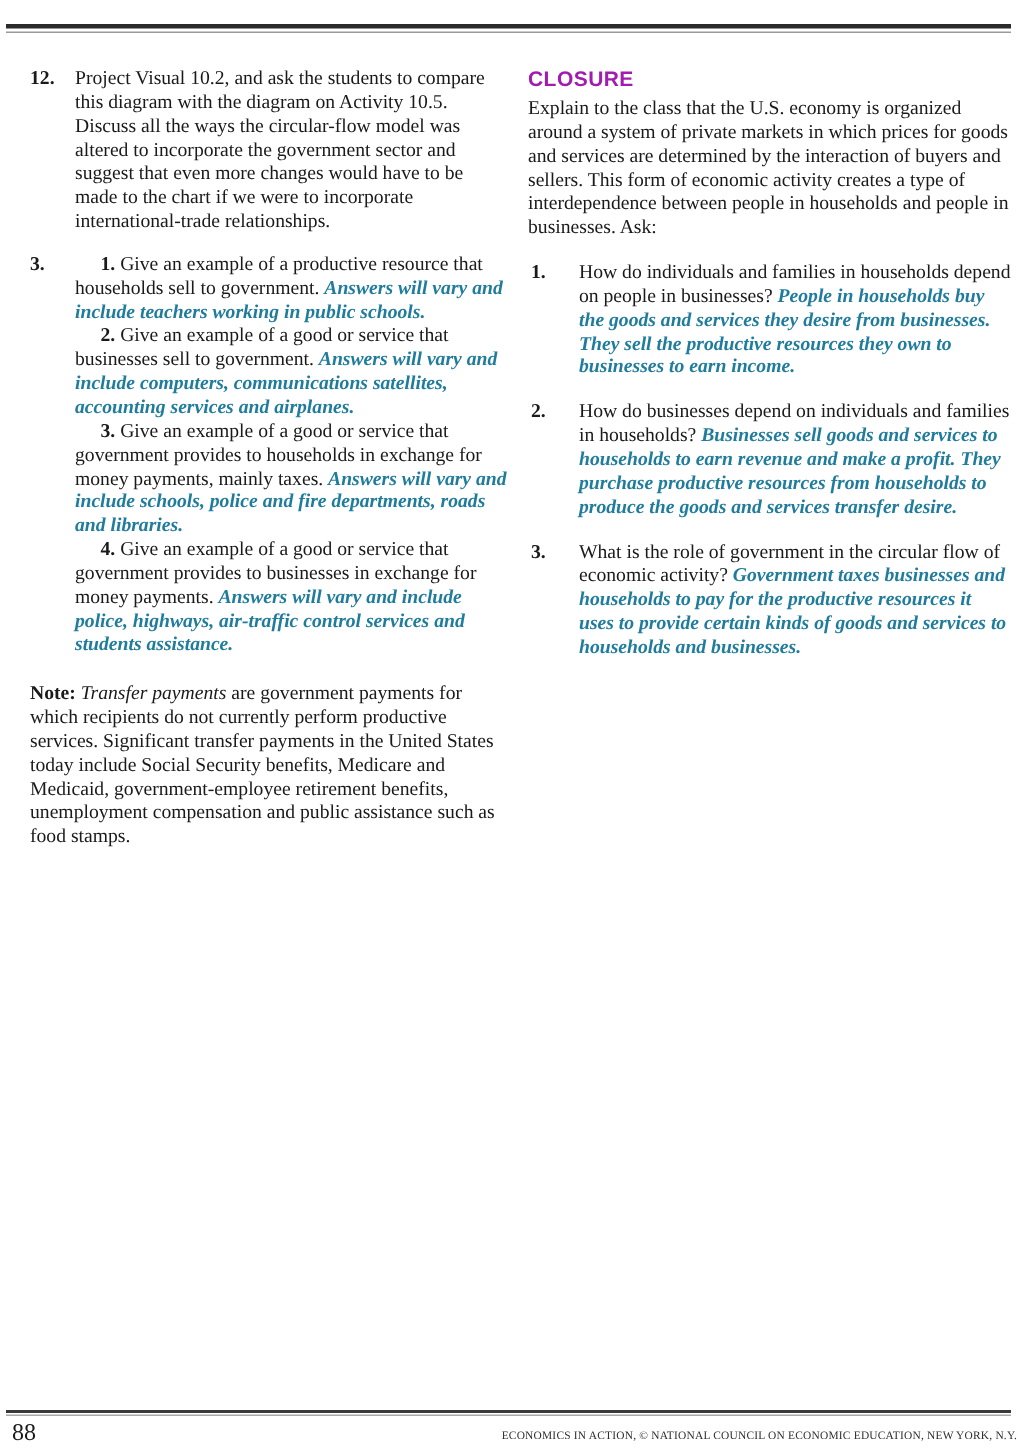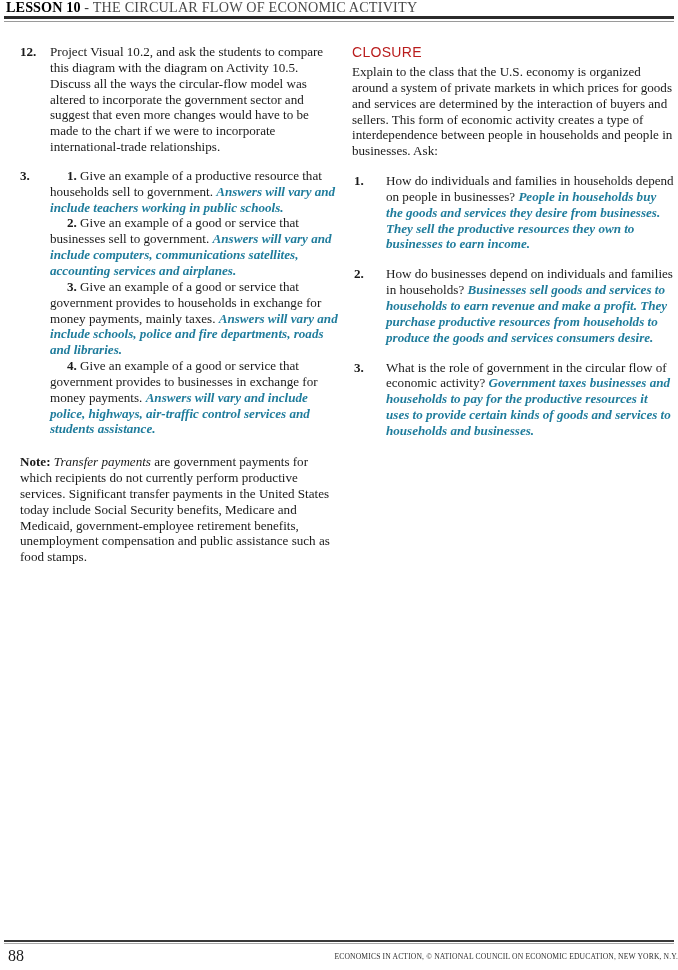--- a/index.html
+++ b/index.html
@@ -115,24 +115,24 @@
 
   .note {
     margin-top: 17px;
   }
   .note .note-lead { font-weight: bold; }
   .note .term { font-style: italic; }
 
   
   .closure-head {
     font-family: "Liberation Sans", "DejaVu Sans", sans-serif;
-    font-weight: normal;
+    font-weight: bold;
     font-size: 14px;
     letter-spacing: 0.3px;
-    color: #b91c1c;
+    color: #a21caf;
     margin: 0 0 4px 0;
     line-height: 16px;
   }
   .closure-body {
     margin: 0 0 14px 0;
   }
 
   
   .rule-foot {
     position: absolute;
@@ -169,23 +169,20 @@
     letter-spacing: 0.15px;
     color: #2e2e2e;
     line-height: 10px;
   }
 </style>
 </head>
 <body>
 
 <div class="page">
 
-  <div class="runhead">
-    <span class="lesson-no">LESSON 10</span><span class="dash"> - </span><span class="title">THE CIRCULAR FLOW OF ECONOMIC ACTIVITY</span>
-  </div>
   <div class="rule-thick"></div>
   <div class="rule-thin"></div>
 
   <div class="col col-left">
 
     <div class="numitem">
       <span class="num">12.</span>
       <span>Project Visual 10.2, and ask the students to compare this diagram with the diagram on Activity 10.5. Discuss all the ways the circular-flow model was altered to incorporate the government sector and suggest that even more changes would have to be made to the chart if we were to incorporate international-trade relationships.</span>
     </div>
 
@@ -220,21 +217,21 @@
     <div class="closure-head">CLOSURE</div>
     <div class="closure-body">Explain to the class that the U.S. economy is organized around a system of private markets in which prices for goods and services are determined by the interaction of buyers and sellers. This form of economic activity creates a type of interdependence between people in households and people in businesses. Ask:</div>
 
     <div class="numitem-right">
       <span class="num">1.</span>
       <span>How do individuals and families in households depend on people in businesses? </span><span class="ans">People in households buy the goods and services they desire from businesses. They sell the productive resources they own to businesses to earn income.</span>
     </div>
 
     <div class="numitem-right">
       <span class="num">2.</span>
-      <span>How do businesses depend on individuals and families in households? </span><span class="ans">Businesses sell goods and services to households to earn revenue and make a profit. They purchase productive resources from households to produce the goods and services consumers desire.</span>
+      <span>How do businesses depend on individuals and families in households? </span><span class="ans">Businesses sell goods and services to households to earn revenue and make a profit. They purchase productive resources from households to produce the goods and services transfer desire.</span>
     </div>
 
     <div class="numitem-right">
       <span class="num">3.</span>
       <span>What is the role of government in the circular flow of economic activity? </span><span class="ans">Government taxes businesses and households to pay for the productive resources it uses to provide certain kinds of goods and services to households and businesses.</span>
     </div>
 
   </div>
 
   <div class="rule-foot"></div>

